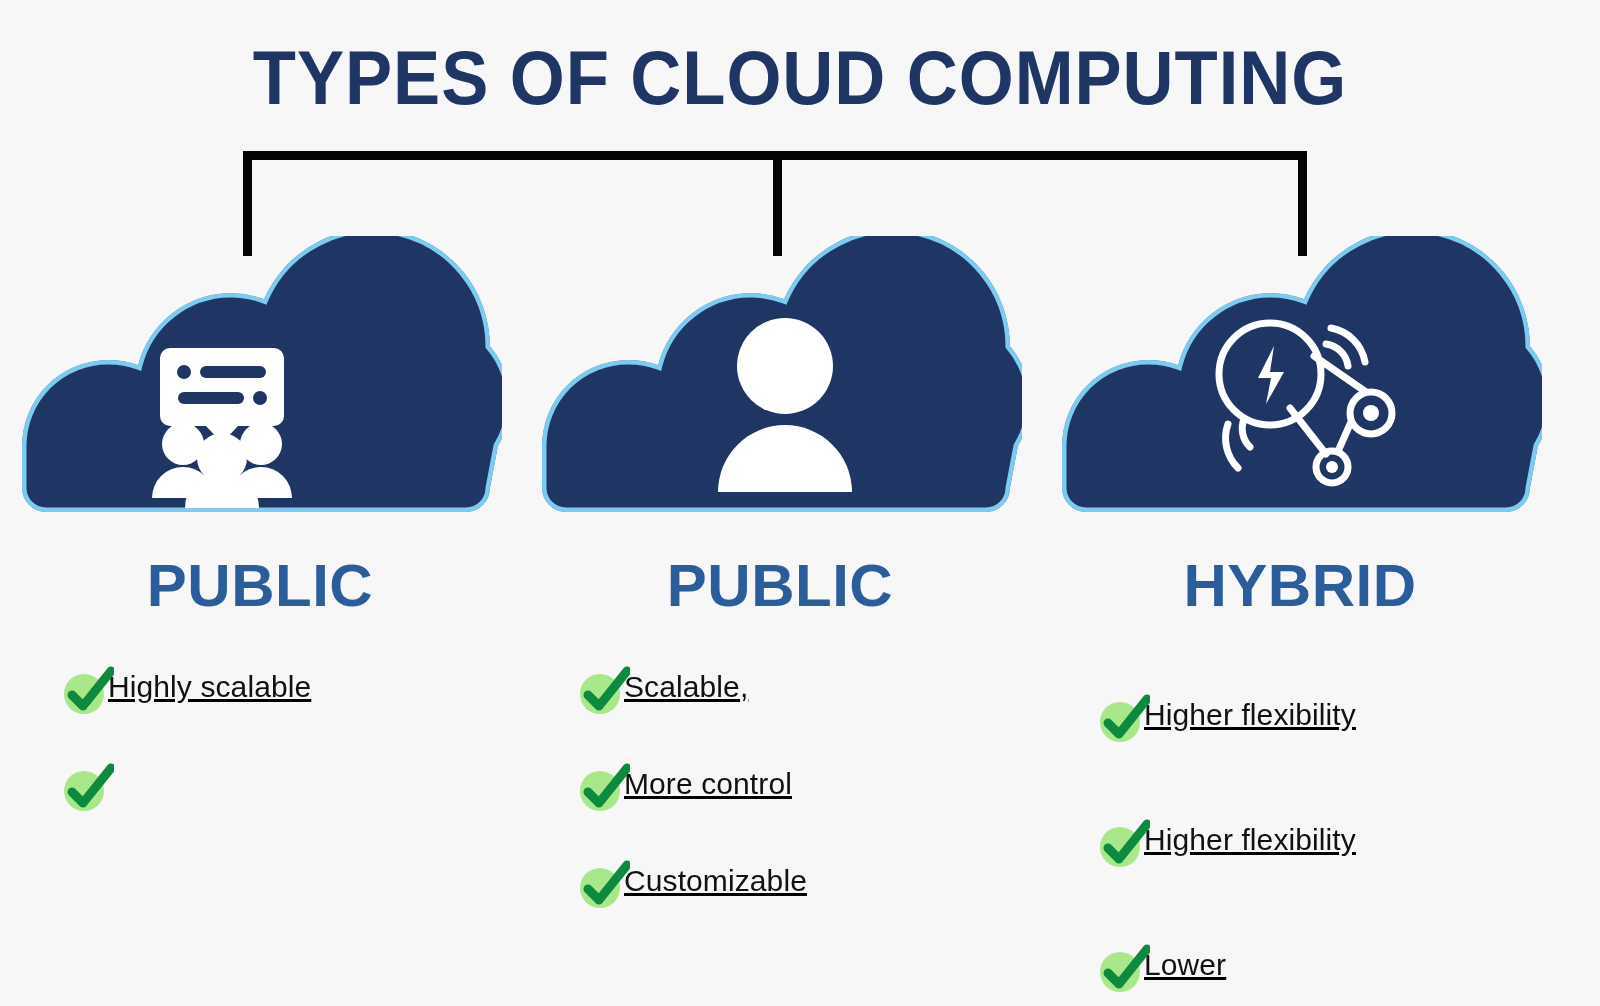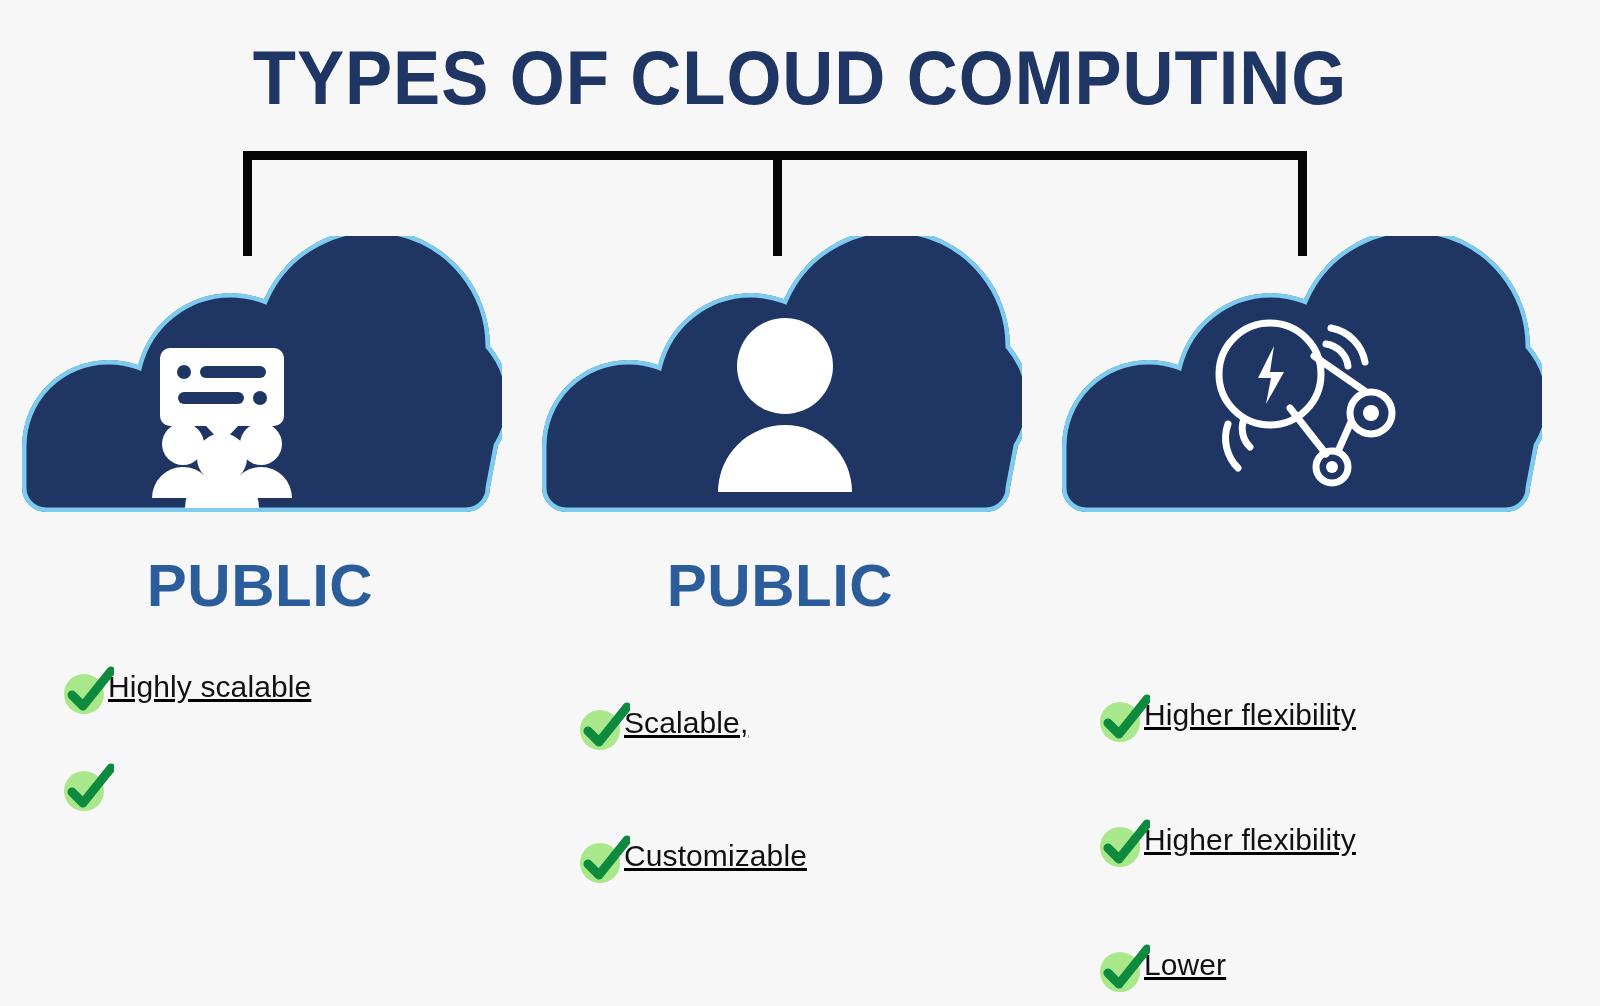--- a/index.html
+++ b/index.html
@@ -122,21 +122,21 @@
 
   .feature-text {
     font-size: 30px;
     color: #111111;
     line-height: 50px;
     white-space: nowrap;
     letter-spacing: 0.1px;
   }
 
   
-  .col-1 .feature-item { padding-left: 104px; margin-top: 36px; }
+  .col-1 .feature-item { padding-left: 104px; }
   .col-1 .check-icon { left: 58px; }
   .col-2 .feature-item { padding-left: 104px; margin-top: 28px; }
   .col-2 .check-icon { left: 58px; }
 </style>
 </head>
 <body>
 
 <div id="canvas">
 
   <div class="title">TYPES OF CLOUD COMPUTING</div>
@@ -274,20 +274,29 @@
           </span>
           <span class="feature-text">Scalable,</span>
         </li>
         <li class="feature-item">
           <span class="check-icon">
             <svg viewBox="0 0 52 52">
               <circle cx="22" cy="30" r="20" fill="#a8e88a"></circle>
               <path d="M 10 31 L 21 42 L 49 7" fill="none" stroke="#0d8a3e" stroke-width="9" stroke-linecap="round" stroke-linejoin="round"></path>
             </svg>
           </span>
+          <span class="feature-text">More control</span>
+        </li>
+        <li class="feature-item">
+          <span class="check-icon">
+            <svg viewBox="0 0 52 52">
+              <circle cx="22" cy="30" r="20" fill="#a8e88a"></circle>
+              <path d="M 10 31 L 21 42 L 49 7" fill="none" stroke="#0d8a3e" stroke-width="9" stroke-linecap="round" stroke-linejoin="round"></path>
+            </svg>
+          </span>
           <span class="feature-text">Customizable</span>
         </li>
       </ul>
     </div>
 
     <div class="column col-2">
 
       <div class="cloud-wrap">
         <svg class="cloud-svg" viewBox="0 0 484 280">
           <defs>
@@ -336,20 +345,21 @@
 
             <path d="M 268 108 a 26 26 0 0 1 22 22"></path>
             <path d="M 273 92 a 42 42 0 0 1 34 34"></path>
 
             <path d="M 186 183 a 26 26 0 0 0 6 28"></path>
             <path d="M 170 188 a 42 42 0 0 0 10 44"></path>
           </g>
         </svg>
       </div>
 
+      <div class="cat-label">HYBRID</div>
 
       <ul class="feature-list">
         <li class="feature-item">
           <span class="check-icon">
             <svg viewBox="0 0 52 52">
               <circle cx="22" cy="30" r="20" fill="#a8e88a"></circle>
               <path d="M 10 31 L 21 42 L 49 7" fill="none" stroke="#0d8a3e" stroke-width="9" stroke-linecap="round" stroke-linejoin="round"></path>
             </svg>
           </span>
           <span class="feature-text">Higher flexibility</span>

